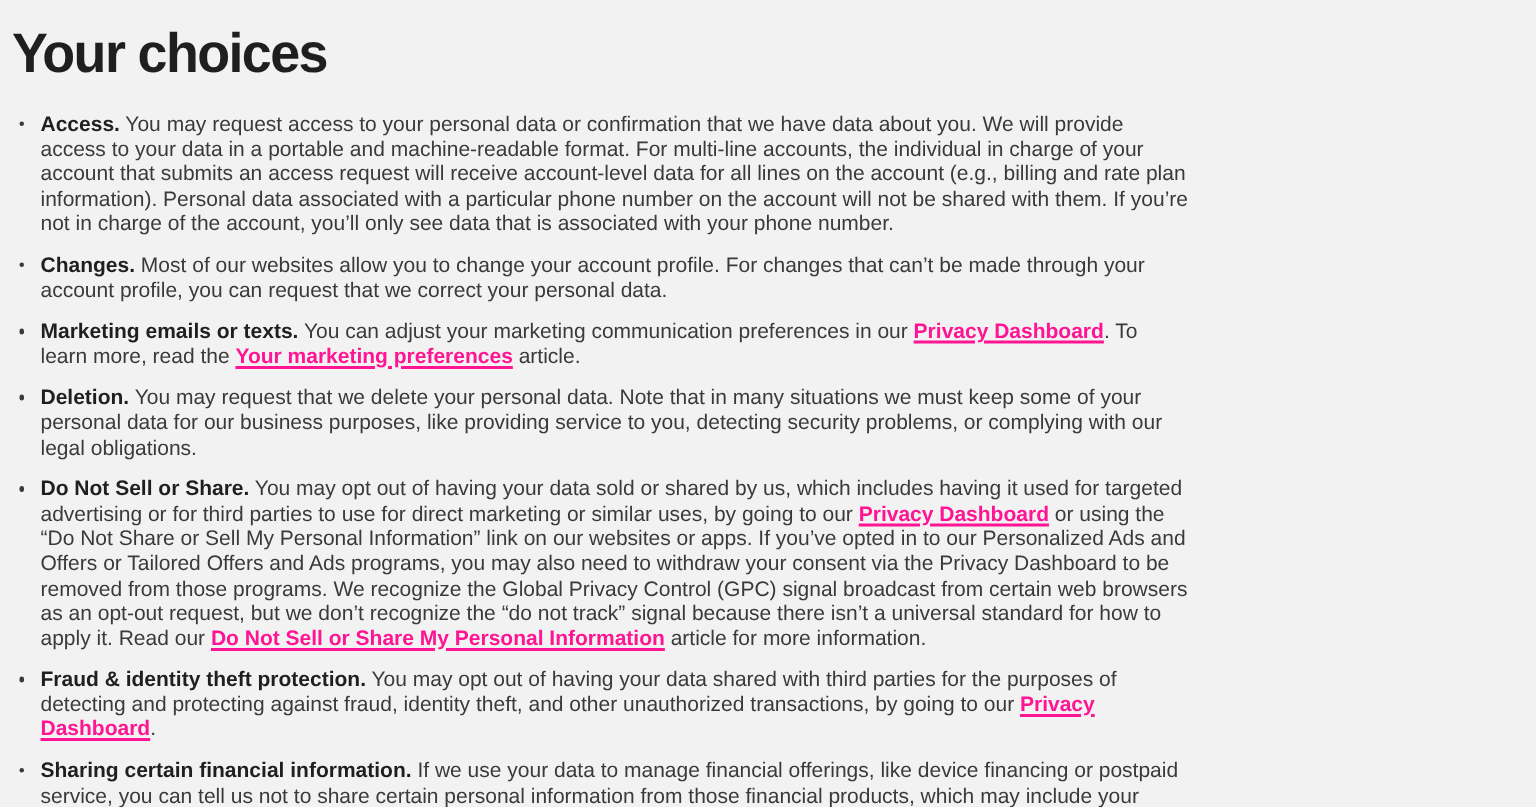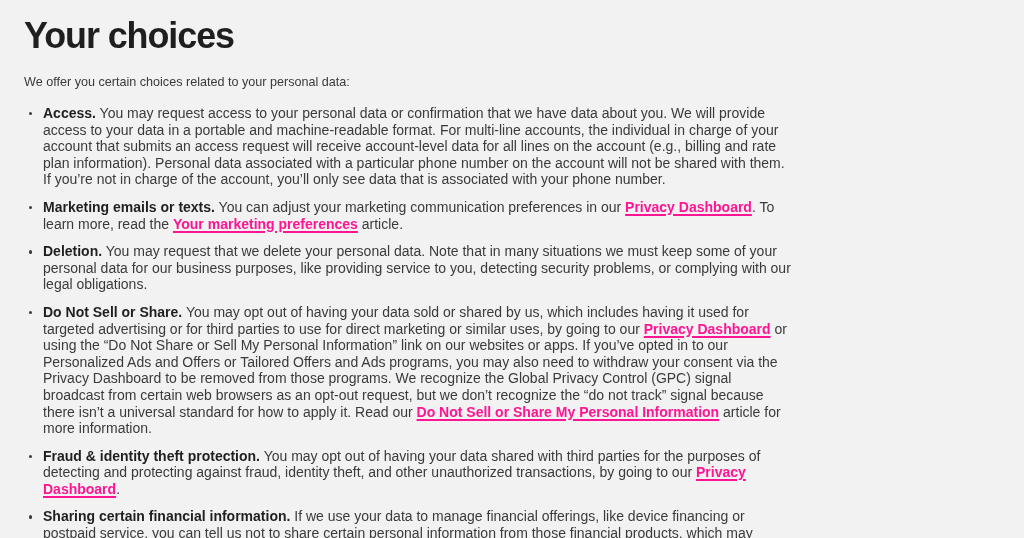--- a/index.html
+++ b/index.html
@@ -12,21 +12,21 @@
     background: #f2f2f2;
     font-family: "Liberation Sans", sans-serif;
     color: #2b2b2b;
     overflow: hidden;
   }
   .page {
     width: 816px;
     height: 538px;
     background: #f2f2f2;
     box-sizing: border-box;
-    padding: 14px 24px 0 24px;
+    padding: 14px 24px 0 8px;
     position: relative;
   }
   .page-title {
     font-size: 37px;
     line-height: 44px;
     font-weight: 700;
     letter-spacing: -1.1px;
     color: #1f1f1f;
     margin: 0 0 16px 0;
     font-family: "Liberation Sans", sans-serif;
@@ -79,24 +79,24 @@
     cursor: pointer;
   }
 </style>
 </head>
 <body>
 
 <div class="page">
 
   <h1 class="page-title">Your choices</h1>
 
-  <p class="intro">We offer you certain choices related to your personal data:</p>
 
   <ul class="choices">
       <li><span class="term">Access.</span><span> You may request access to your personal data or confirmation that we have data about you. We will provide access to your data in a portable and machine-readable format. For multi-line accounts, the individual in charge of your account that submits an access request will receive account-level data for all lines on the account (e.g., billing and rate plan information). Personal data associated with a particular phone number on the account will not be shared with them. If you’re not in charge of the account, you’ll only see data that is associated with your phone number.</span></li>
+      <li><span class="term">Changes.</span><span> Most of our websites allow you to change your account profile. For changes that can’t be made through your account profile, you can request that we correct your personal data.</span></li>
       <li><span class="term">Marketing emails or texts.</span><span> You can adjust your marketing communication preferences in our </span><a class="link" href="#">Privacy Dashboard</a><span>. To learn more, read the </span><a class="link" href="#">Your marketing preferences</a><span> article.</span></li>
       <li><span class="term">Deletion.</span><span> You may request that we delete your personal data. Note that in many situations we must keep some of your personal data for our business purposes, like providing service to you, detecting security problems, or complying with our legal obligations.</span></li>
       <li><span class="term">Do Not Sell or Share.</span><span> You may opt out of having your data sold or shared by us, which includes having it used for targeted advertising or for third parties to use for direct marketing or similar uses, by going to our </span><a class="link" href="#">Privacy Dashboard</a><span> or using the “Do Not Share or Sell My Personal Information” link on our websites or apps. If you’ve opted in to our Personalized Ads and Offers or Tailored Offers and Ads programs, you may also need to withdraw your consent via the Privacy Dashboard to be removed from those programs. We recognize the Global Privacy Control (GPC) signal broadcast from certain web browsers as an opt-out request, but we don’t recognize the “do not track” signal because there isn’t a universal standard for how to apply it. Read our </span><a class="link" href="#">Do Not Sell or Share My Personal Information</a><span> article for more information.</span></li>
       <li><span class="term">Fraud &amp; identity theft protection.</span><span> You may opt out of having your data shared with third parties for the purposes of detecting and protecting against fraud, identity theft, and other unauthorized transactions, by going to our </span><a class="link" href="#">Privacy Dashboard</a><span>.</span></li>
       <li><span class="term">Sharing certain financial information.</span><span> If we use your data to manage financial offerings, like device financing or postpaid service, you can tell us not to share certain personal information from those financial products, which may include your payment history and account balances. Make your privacy choices using our </span><a class="link" href="#">Privacy Dashboard</a><span>. See our </span><a class="link" href="#">Financial Privacy Notice</a><span> for more information.</span></li>
     </ul>
 
 </div>
 
 </body></html>

